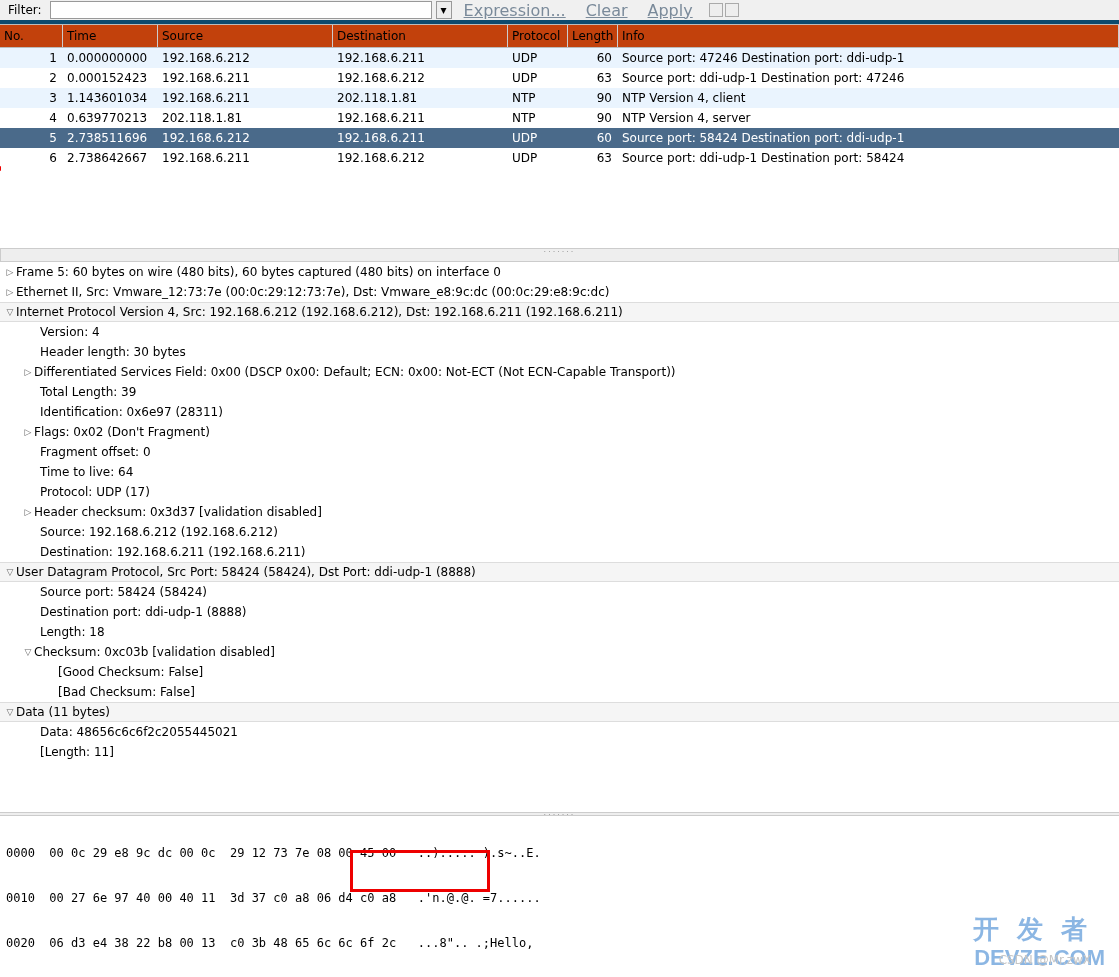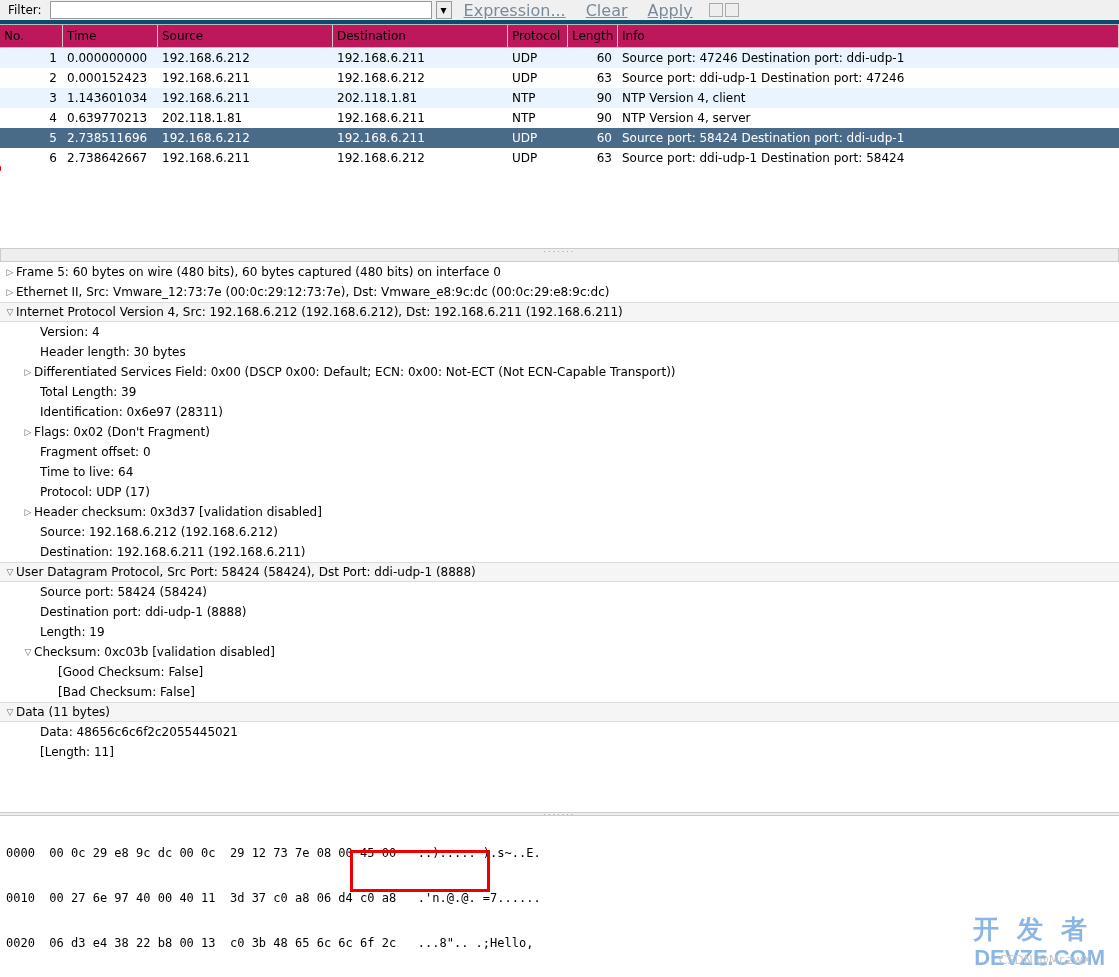--- a/index.html
+++ b/index.html
@@ -7,21 +7,21 @@
 
 .toolbar { height: 24px; background: #f0f0f0; border-bottom: 4px solid #0c4a6e; display: flex; align-items: center; padding: 0 4px; gap: 4px; }
 .toolbar-label { font-size: 12px; padding: 0 4px; }
 .filter-input { width: 382px; height: 18px; border: 1px solid #999; background: #fff; font-size: 12px; padding: 0 2px; }
 .dropdown-btn { width: 16px; height: 18px; border: 1px solid #999; background: #eee; display: flex; align-items: center; justify-content: center; cursor: pointer; }
 .toolbar-link { color: #7a8a9a; text-decoration: underline; cursor: pointer; padding: 0 8px; font-size: 16px; }
 .toolbar-icons { display: flex; gap: 2px; margin-left: 4px; }
 .toolbar-icon { width: 14px; height: 14px; border: 1px solid #aaa; background: #eee; }
 
 .packet-list { background: #fff; }
-.packet-header { display: flex; background: #be185d; border-top: 1px solid #bbb; border-bottom: 1px solid #bbb; height: 24px; align-items: center; }
+.packet-header { display: flex; background: #c2410c; border-top: 1px solid #bbb; border-bottom: 1px solid #bbb; height: 24px; align-items: center; }
 .packet-header .col { font-weight: normal; padding: 0 4px; border-right: 1px solid #ccc; height: 100%; display: flex; align-items: center; }
 .packet-rows { }
 .packet-row { display: flex; height: 20px; align-items: center; }
 .packet-row .col { padding: 0 4px; overflow: hidden; white-space: nowrap; }
 .col-no { width: 63px; text-align: right; padding-right: 6px !important; }
 .col-time { width: 95px; }
 .col-src { width: 175px; }
 .col-dst { width: 175px; }
 .col-proto { width: 60px; }
 .col-len { width: 50px; text-align: right; padding-right: 6px !important; }
@@ -216,21 +216,21 @@
   <div class="tree-row">
       <span class="tree-indent ind2"></span>
       <span>Source port: 58424 (58424)</span>
     </div>
   <div class="tree-row">
       <span class="tree-indent ind2"></span>
       <span>Destination port: ddi-udp-1 (8888)</span>
     </div>
   <div class="tree-row">
       <span class="tree-indent ind2"></span>
-      <span>Length: 19</span>
+      <span>Length: 18</span>
     </div>
   <div class="tree-row">
       <span class="tree-indent ind1"></span>
       <span class="tree-toggle">▽</span>
       <span>Checksum: 0xc03b [validation disabled]</span>
     </div>
   <div class="tree-row">
       <span class="tree-indent ind2"></span>
       <span style="margin-left:18px">[Good Checksum: False]</span>
     </div>

